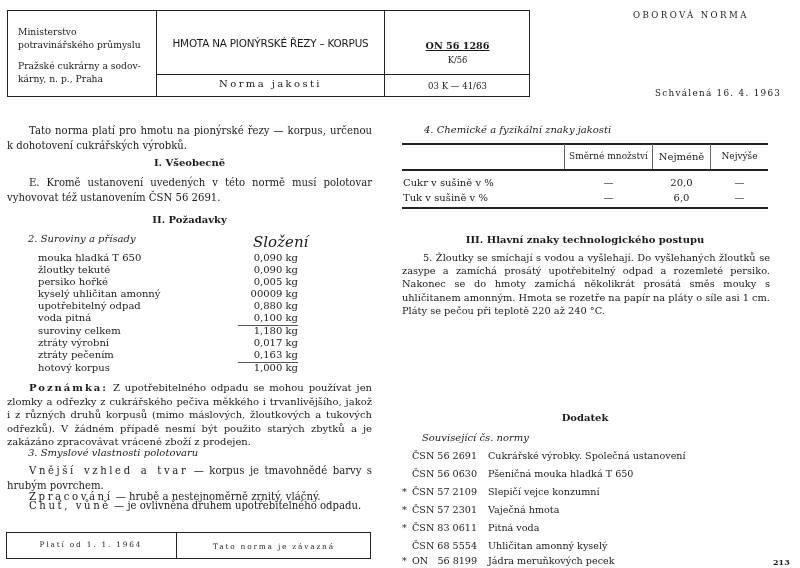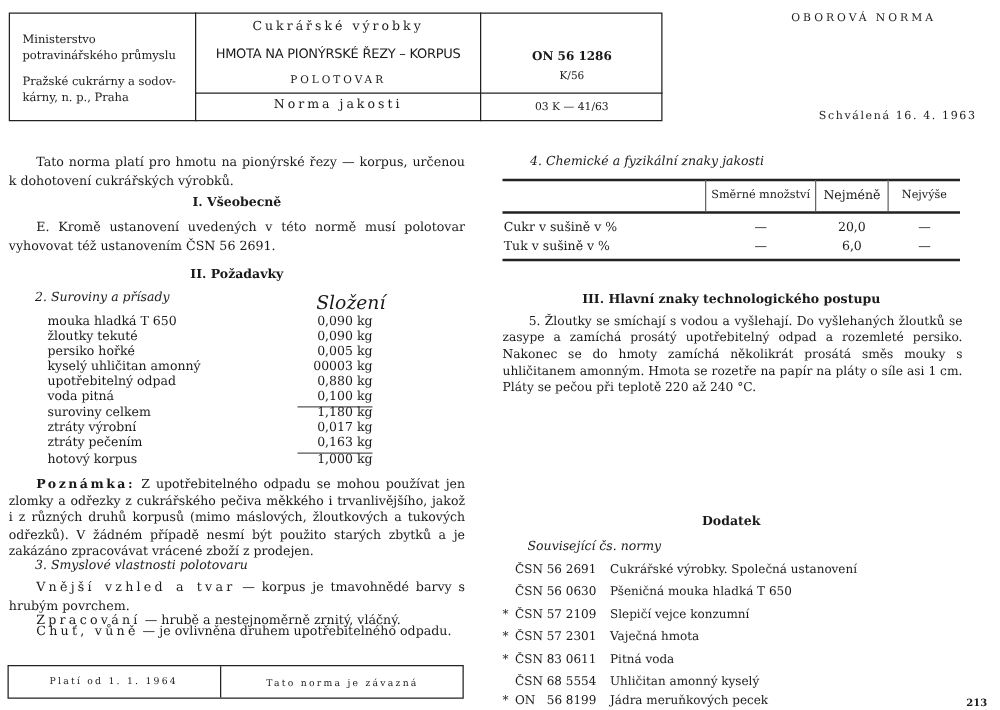--- a/index.html
+++ b/index.html
@@ -34,28 +34,26 @@
   <div class="abs org" style="left:18px;top:25px;">
     <div>Ministerstvo</div>
     <div>potravinářského průmyslu</div>
   </div>
   <div class="abs org" style="left:18px;top:59px;">
     <div>Pražské cukrárny a sodov-</div>
     <div>kárny, n. p., Praha</div>
   </div>
 
   <div class="abs" style="left:157px;top:10px;width:227px;height:87px;">
-    <div class="mid-row spaced" style="top:6px;font-size:10px;">Cukrářské výrobky</div>
     <div class="mid-row" style="top:27px;font-family:'DejaVu Sans',sans-serif;font-weight:normal;font-size:10.4px;letter-spacing:-0.2px;">HMOTA NA PIONÝRSKÉ ŘEZY – KORPUS</div>
-    <div class="mid-row spaced" style="top:48px;font-size:8.4px;">POLOTOVAR</div>
     <div class="mid-row spaced" style="top:68px;font-size:10px;">Norma jakosti</div>
   </div>
 
   <div class="abs" style="left:385px;top:10px;width:145px;height:87px;">
-    <div class="mid-row" style="top:30px;font-weight:bold;font-size:9.6px;">ON 56 1286</div>
+    <div class="mid-row" style="top:30px;font-weight:bold;font-size:9.6px;text-decoration:underline;">ON 56 1286</div>
     <div class="mid-row" style="top:45px;font-size:8.4px;">K/56</div>
     <div class="mid-row" style="top:71px;font-size:8.6px;">03 K — 41/63</div>
   </div>
 
   <div class="abs spaced" style="left:633px;top:10px;font-size:8.6px;">OBOROVÁ NORMA</div>
   <div class="abs" style="left:655px;top:88px;font-size:8.8px;letter-spacing:1.3px;">Schválená 16. 4. 1963</div>
 </div>
 
 <p class="abs para" style="left:7px;top:124px;width:365px;text-indent:22px;">Tato norma platí pro hmotu na pionýrské řezy — korpus, určenou k dohotovení cukrářských výrobků.</p>
 
@@ -75,21 +73,21 @@
   <div class="ing-row" style="top:264px;">
       <span class="ing-name">žloutky tekuté</span>
       <span class="ing-val">0,090 kg</span>
     </div>
   <div class="ing-row" style="top:276px;">
       <span class="ing-name">persiko hořké</span>
       <span class="ing-val">0,005 kg</span>
     </div>
   <div class="ing-row" style="top:288px;text-decoration:underline;">
       <span class="ing-name">kyselý uhličitan amonný</span>
-      <span class="ing-val">00003 kg</span>
+      <span class="ing-val">00009 kg</span>
     </div>
   <div class="ing-row" style="top:300px;">
       <span class="ing-name">upotřebitelný odpad</span>
       <span class="ing-val">0,880 kg</span>
     </div>
   <div class="ing-row" style="top:312px;">
       <span class="ing-name">voda pitná</span>
       <span class="ing-val">0,100 kg</span>
     </div>
   <div class="rule" style="left:238px;top:325px;width:60px;height:1px;background:#555;"></div>

